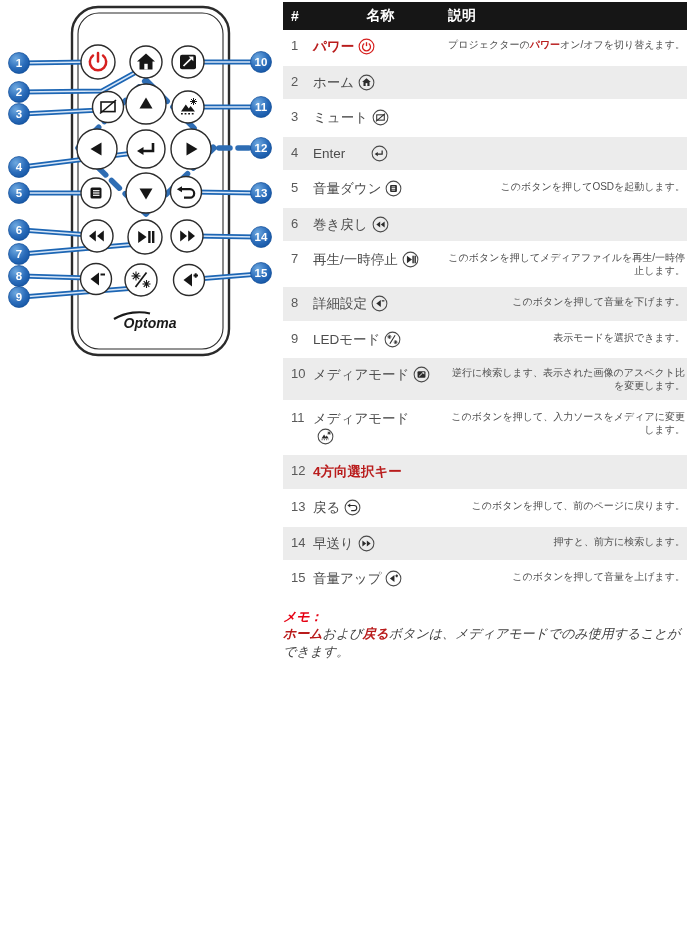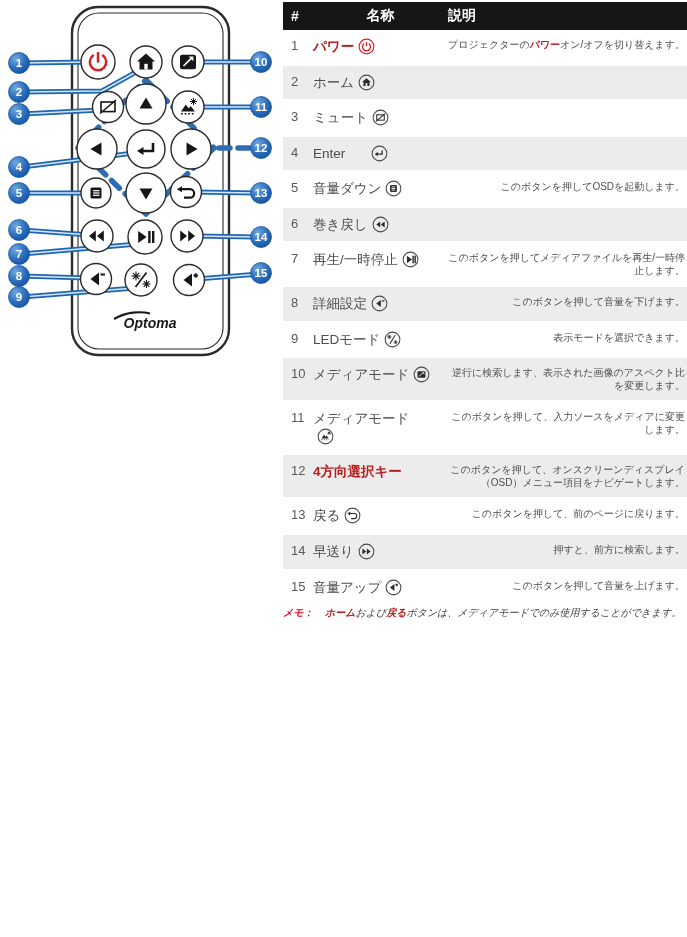--- a/index.html
+++ b/index.html
@@ -12,21 +12,21 @@
   .h-name{width:135px;text-align:center;}
   .h-desc{flex:1;}
   .row{display:flex;padding:8px 0;border-bottom:2px solid #fff;align-items:flex-start;}
   .row.shade{background:#ececec;}
   .c-num{width:30px;padding-left:8px;box-sizing:border-box;font-size:13px;color:#595959;line-height:1.3;}
   .c-name{width:135px;box-sizing:border-box;padding-right:4px;font-size:13.5px;line-height:1.3;color:#4d4d4d;}
   .c-desc{flex:1;font-size:10px;line-height:1.3;white-space:pre-wrap;color:#4d4d4d;padding-right:2px;text-align:right;}
   .b{font-weight:bold;color:#b91c1c;}
   .icon{display:inline-block;}
   .icon svg{vertical-align:-4px;}
-  .note{display:flex;font-size:10px;line-height:1.35;color:#3f3f3f;}
+  .note{display:flex;margin-top:10px;font-size:13px;line-height:1.35;color:#3f3f3f;flex-direction:column;}
   .note-label{color:#e60012;font-weight:bold;font-style:italic;width:42px;flex:none;}
   .note-text{font-style:italic;flex:1;}
 </style>
 </head>
 <body>
 
 <div class="page">
 
   <svg class="diagram" width="283" height="400" viewBox="0 0 283 400">
     <defs>
@@ -400,21 +400,20 @@
                     <line x1="12.8" y1="3.6" x2="12.8" y2="7.2"></line>
                     <line x1="11.5" y1="4.1" x2="14.1" y2="6.7"></line>
                     <line x1="14.1" y1="4.1" x2="11.5" y2="6.7"></line>
                   </g>
                 </svg></span></div></div>
           <div class="c-desc"><span>このボタンを押して、入力ソースをメディアに変更します。</span></div>
         </div>
         <div class="row shade">
           <div class="c-num">12</div>
           <div class="c-name"><span class="b">4方向選択キー</span></div>
-          <div class="c-desc"><span>このボタンを押して、オンスクリーンディスプレイ（OSD）メニュー項目をナビゲートします。</span></div>
         </div>
         <div class="row">
           <div class="c-num">13</div>
           <div class="c-name"><span>戻る</span><span class="icon" style="margin-left: 4px;"><svg viewBox="0 0 18 18" width="17" height="17">
                 <circle cx="9" cy="9" r="7.8" fill="none" stroke="#4a4a4a" stroke-width="1.1"></circle>
                 <path d="M6 6.9 H10.8 a2.7 2.7 0 0 1 0 5.4 H7.6" fill="none" stroke="#2b2b2b" stroke-width="1.2"></path>
                 <polygon points="6.6,4.8 6.6,9 3.6,6.9" fill="#2b2b2b"></polygon>
               </svg></span></div>
           <div class="c-desc"><span>このボタンを押して、前のページに戻ります。</span></div>
         </div>

